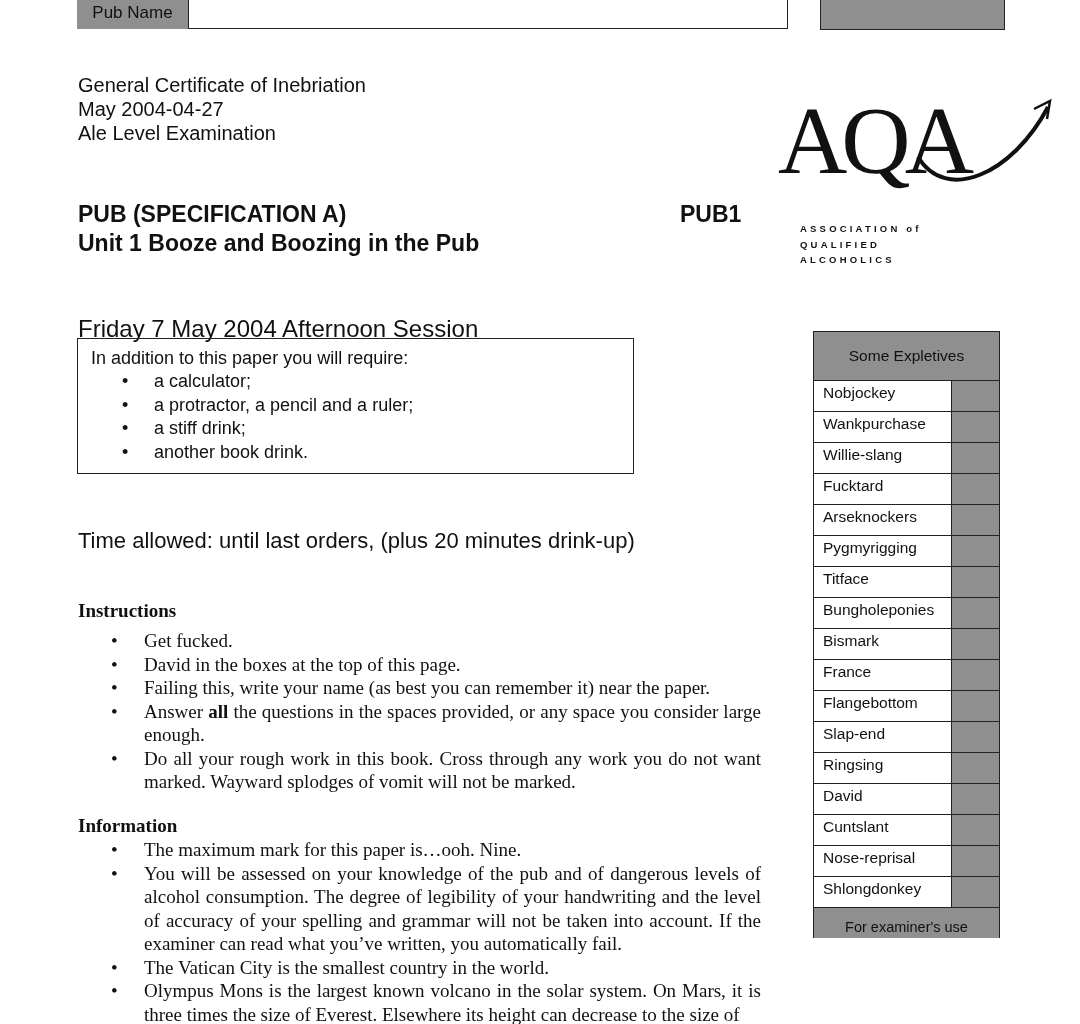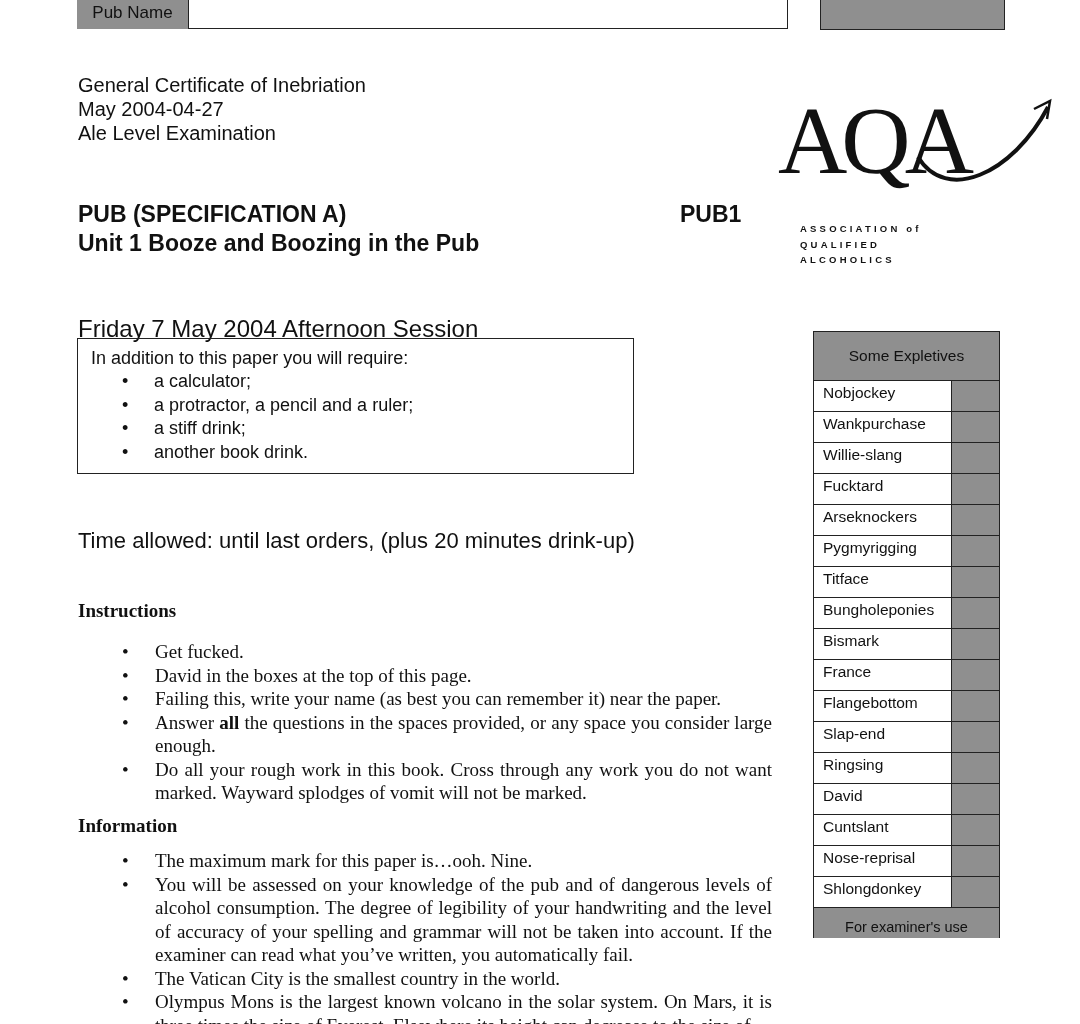--- a/index.html
+++ b/index.html
@@ -38,21 +38,21 @@
     .req-list { position: absolute; left: 44px; top: 31px; margin: 0; padding: 0; list-style: none; }
     .req-list li { position: relative; font-size: 18px; line-height: 23.5px; padding-left: 32px; white-space: nowrap; }
     .req-list li::before { content: "\2022"; position: absolute; left: 0; top: 0; font-size: 18px; }
 
     #time-allowed { left: 78px; top: 527px; font-size: 22px; line-height: 28px; }
 
     .section-head { font-size: 19px; font-weight: bold; line-height: 22px; }
     #instr-head { left: 78px; top: 600px; }
     #info-head { left: 78px; top: 815px; }
 
-    .bul-list { position: absolute; margin: 11px; padding: 0; list-style: none; width: 650px; }
+    .bul-list { position: absolute; margin: 0; padding: 0; list-style: none; width: 650px; }
     .bul-list li { position: relative; padding-left: 33px; font-size: 19px; line-height: 23.5px; text-align: justify; }
     .bul-list li::before { content: "\2022"; position: absolute; left: 0; top: 0; }
     #instr-list { left: 111px; top: 629px; }
     #info-list { left: 111px; top: 838px; }
 
     
     #exp-table { left: 813px; top: 331px; width: 187px; border: 1.5px solid #222; border-bottom: none; box-sizing: border-box; }
     #exp-head { height: 48px; border-bottom: 1.5px solid #222; display: flex; align-items: center; justify-content: center; font-size: 15.5px; }
     .exp-row { display: flex; height: 31px; border-bottom: 1.5px solid #222; box-sizing: border-box; }
     .exp-label { width: 138px; border-right: 1.5px solid #222; box-sizing: border-box; font-size: 15.5px; padding-left: 9px; line-height: 24px; background: #fff; }

